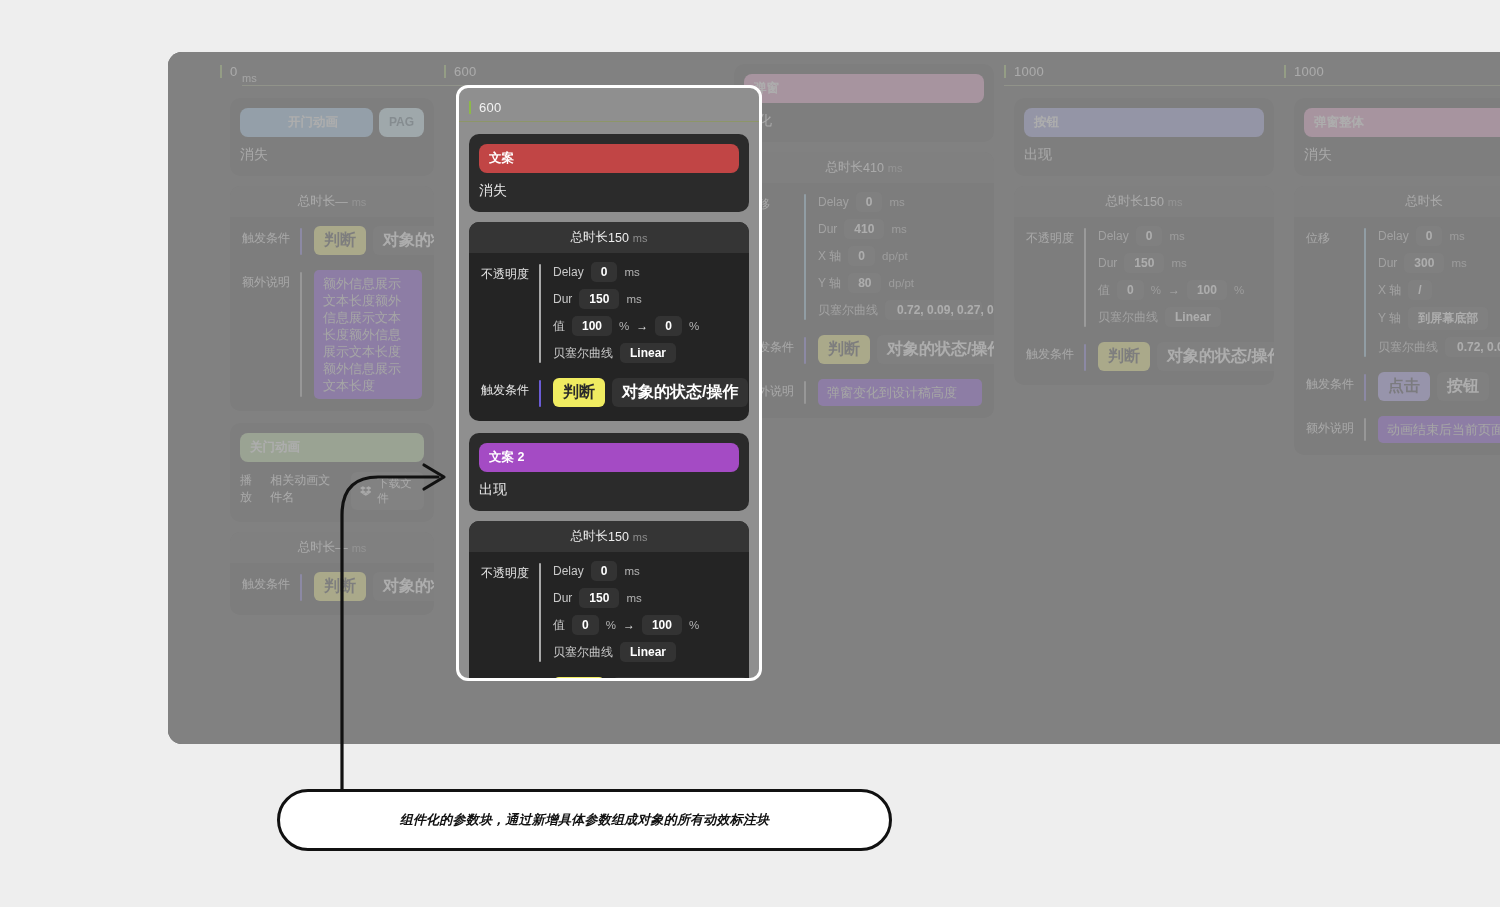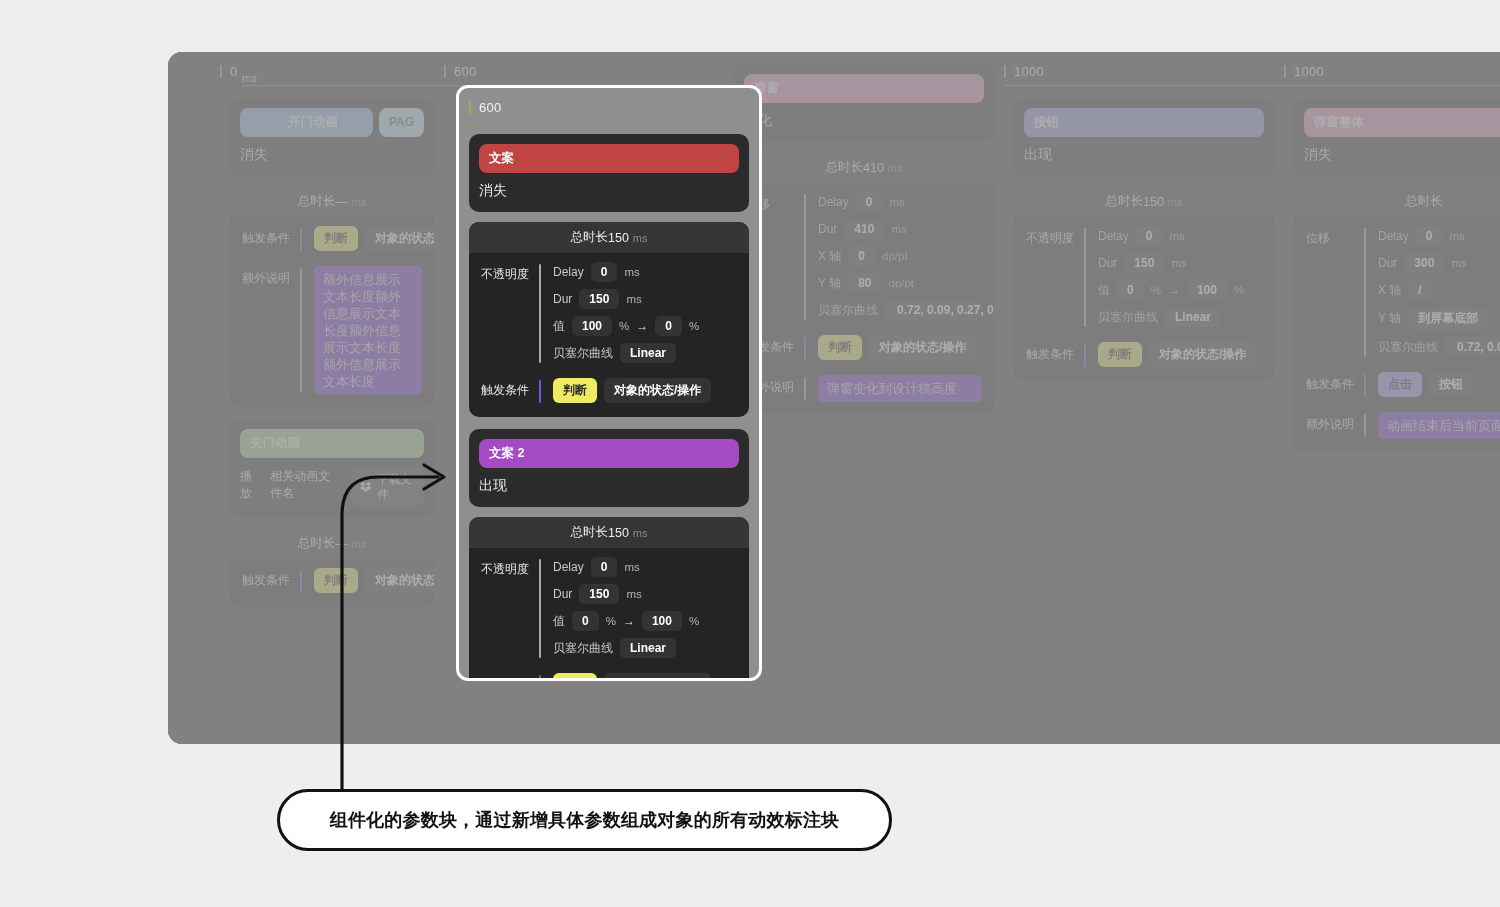--- a/index.html
+++ b/index.html
@@ -174,21 +174,21 @@
     text-align: center;
     white-space: nowrap;
   }
   .fval.wide { padding: 3px 12px; }
   .funit { font-size: 11.5px; color: #b4b4b4; white-space: nowrap; }
   .arrow-g { font-size: 12px; color: #e6e6e6; }
 
   .tag {
     border-radius: 6px;
     padding: 4px 10px;
-    font-size: 12px;
+    font-size: 16px;
     font-weight: bold;
     white-space: nowrap;
   }
   .tag-judge { background: #f0ec61; color: #2a2a2a; }
   .tag-click { background: #9d8cf5; color: #1f1f2e; }
   .tag-dark { background: #333333; color: #ffffff; }
   .note-box {
     background: #6d28d9;
     border-radius: 5px;
     padding: 5px 9px;
@@ -237,24 +237,25 @@
     width: 615px; height: 62px;
     background: #ffffff;
     border: 3px solid #111111;
     border-radius: 31px;
     display: flex;
     align-items: center;
     justify-content: center;
     z-index: 80;
   }
   .callout-text {
-    font-size: 18px;
+    font-size: 13px;
     font-weight: bold;
     color: #111111;
     letter-spacing: .2px;
+    font-style: italic;
   }
   .arrow-svg {
     position: absolute;
     left: 320px; top: 455px;
     width: 150px; height: 360px;
     z-index: 70;
     overflow: visible;
   }
 </style>
 </head>

